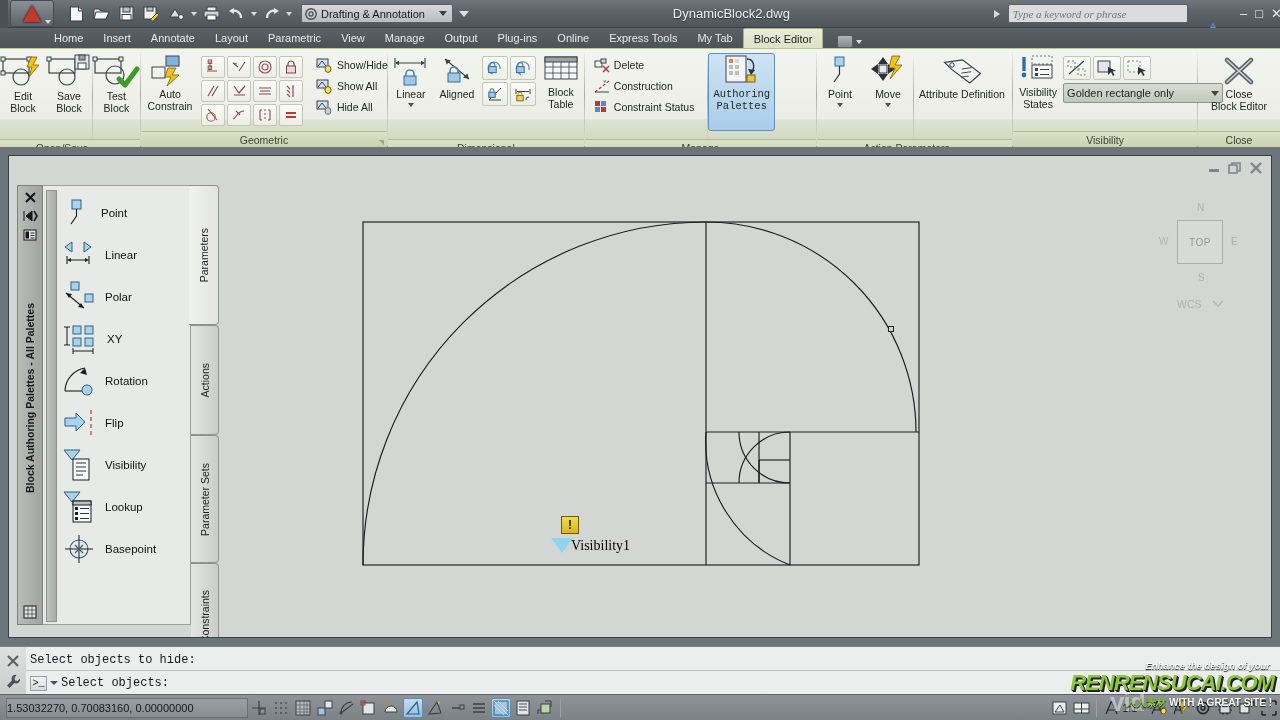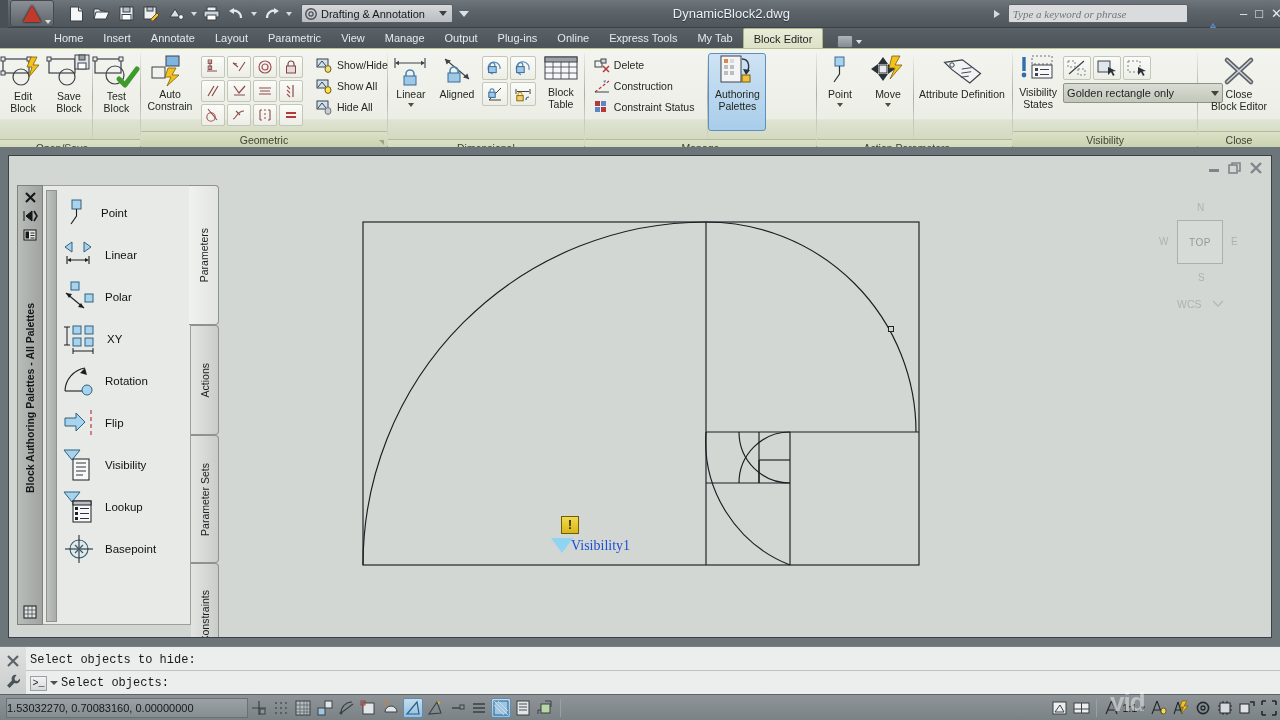--- a/index.html
+++ b/index.html
@@ -115,21 +115,21 @@
   .pdiv { width:1px; height:82px; margin-top:4px; background:linear-gradient(to bottom,rgba(160,160,150,.1),rgba(130,130,120,.6),rgba(160,160,150,.1)); }
 
   .bigbtn {
     width:auto; min-width:46px; padding:2px 5px; display:flex; flex-direction:column;
     align-items:center; justify-content:flex-start; height:78px;
   }
   .bigbtn .lbl { font-size:10.5px; color:#232820; text-align:center; line-height:11.5px; margin-top:2px; }
   .bigbtn .dd { width:0;height:0;border-left:3.5px solid transparent;border-right:3.5px solid transparent;border-top:4px solid #4a5140; margin-top:2px;}
   .bigbtn.selected {
     background:linear-gradient(to bottom,#cfe3f4,#a9cdea);
-    border:1px solid #5d90bd; border-radius:3px; padding:1px 4px;
+    border:1px solid #5d90bd; border-radius:3px; padding:1px 4px;font-family:Liberation Mono, monospace;
   }
   .smallrow { display:flex; align-items:center; gap:3px; height:20px; padding:0 3px; }
   .smallrow .lbl { font-size:10.5px; color:#232820; white-space:nowrap; }
   .iconcol { display:flex; flex-direction:column; gap:1px; padding-top:2px;}
 
   .gridicons { display:flex; flex-direction:column; gap:2px; padding:3px 2px 0 2px; }
   .gridrow { display:flex; gap:2px; }
   .gicon {
     width:24px;height:22px; background:linear-gradient(to bottom,#fbfbf8,#eceee6);
     border:1px solid #c3c7b8; border-radius:2px; display:flex;align-items:center;justify-content:center;
@@ -206,21 +206,21 @@
     display:flex; align-items:center; justify-content:center;
     font-weight:bold; font-size:12px; color:#2a2405; line-height:1;
   }
   .visTri {
     position:absolute; left:22px; top:22px; width:0;height:0;
     border-left:11px solid transparent; border-right:11px solid transparent;
     border-top:15px solid #8fd4f0;
   }
   .visLabel {
     position:absolute; left:42px; top:22px; font-size:14px;
-    color:#1d4ed8; font-family:"Liberation Serif", serif; white-space:nowrap;
+    color:#000000; font-family:"Liberation Serif", serif; white-space:nowrap;
   }
   .gripSq {
     position:absolute; width:6px;height:6px; background:#d3d7d4; border:1px solid #222;
   }
 
   
   .cmdArea {
     position:absolute; left:0; top:646px; width:1280px; height:48px;
     background:#eceeed; border-top:1px solid #7b8185;
   }
@@ -1236,14 +1236,22 @@
     </div>
     <div class="sbtn">
       <svg width="16" height="16" viewBox="0 0 16 16">
           <path d="M1 1 h4 M1 1 v4 M15 1 h-4 M15 1 v4 M1 15 h4 M1 15 v-4 M15 15 h-4 M15 15 v-4" stroke="#22272a" stroke-width="1.6"></path>
         </svg>
     </div>
 
     <div class="wmCenter">vid</div>
   </div>
 
+  <div class="wm">
+    <div class="l1">Enhance the design of your</div>
+    <div class="l2">RENRENSUCAI.COM</div>
+    <div class="l3">
+      <span class="cn">人人素材</span>
+      <span>WITH A GREAT SITE !</span>
+    </div>
+  </div>
 
 </div>
 
 </body></html>

